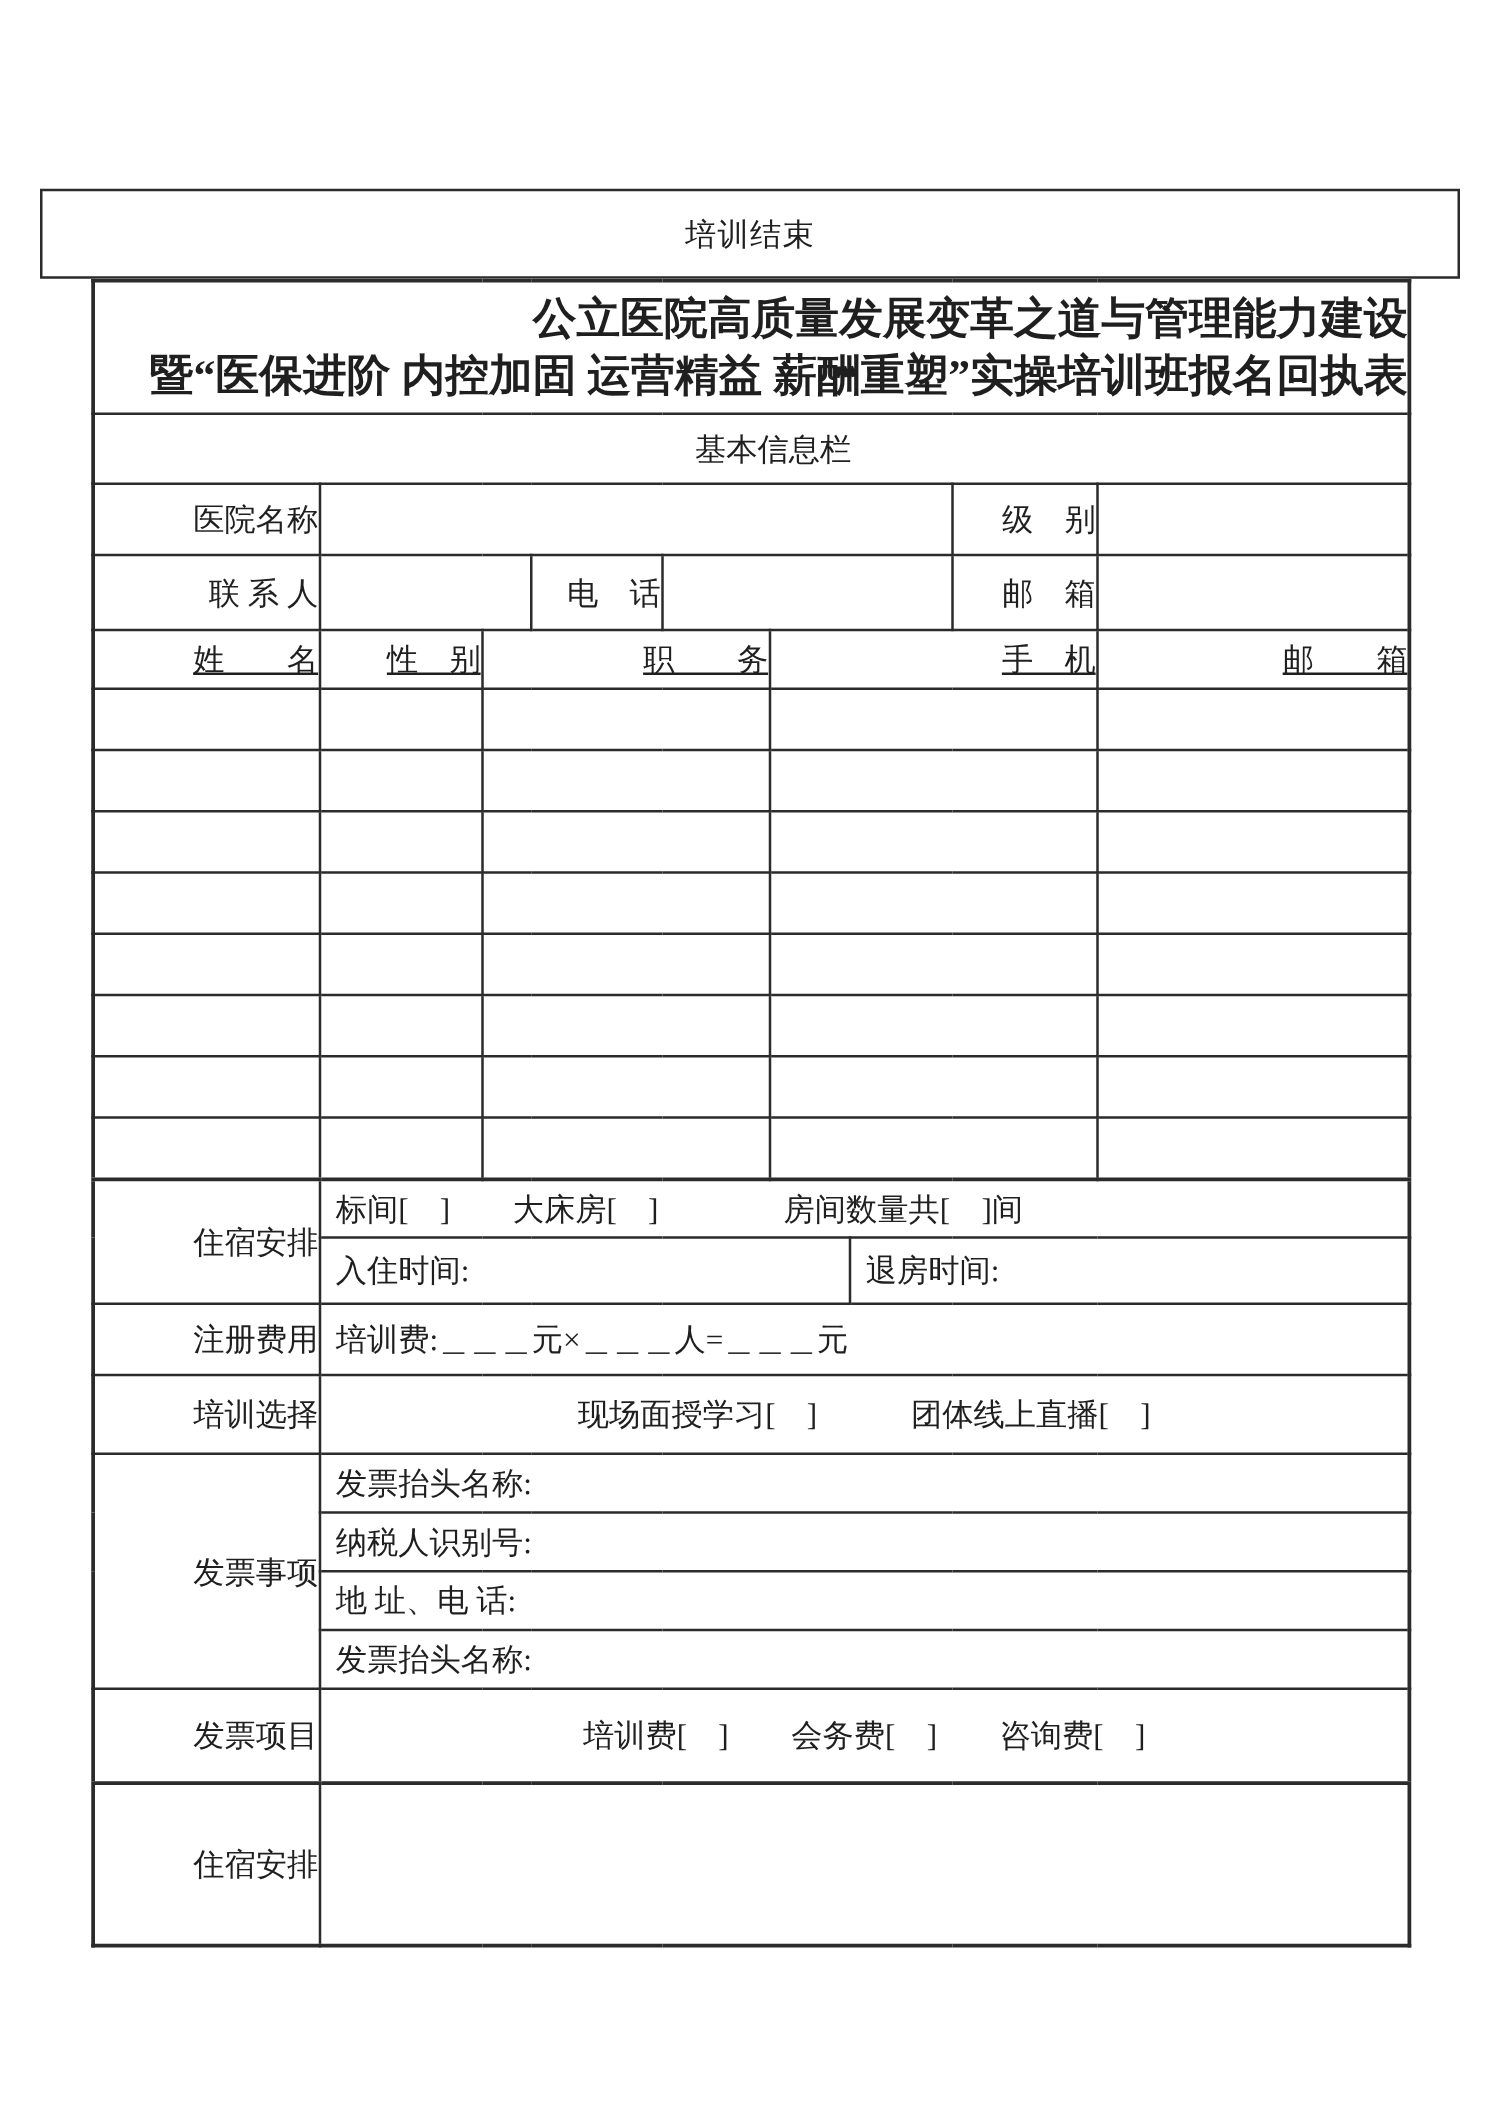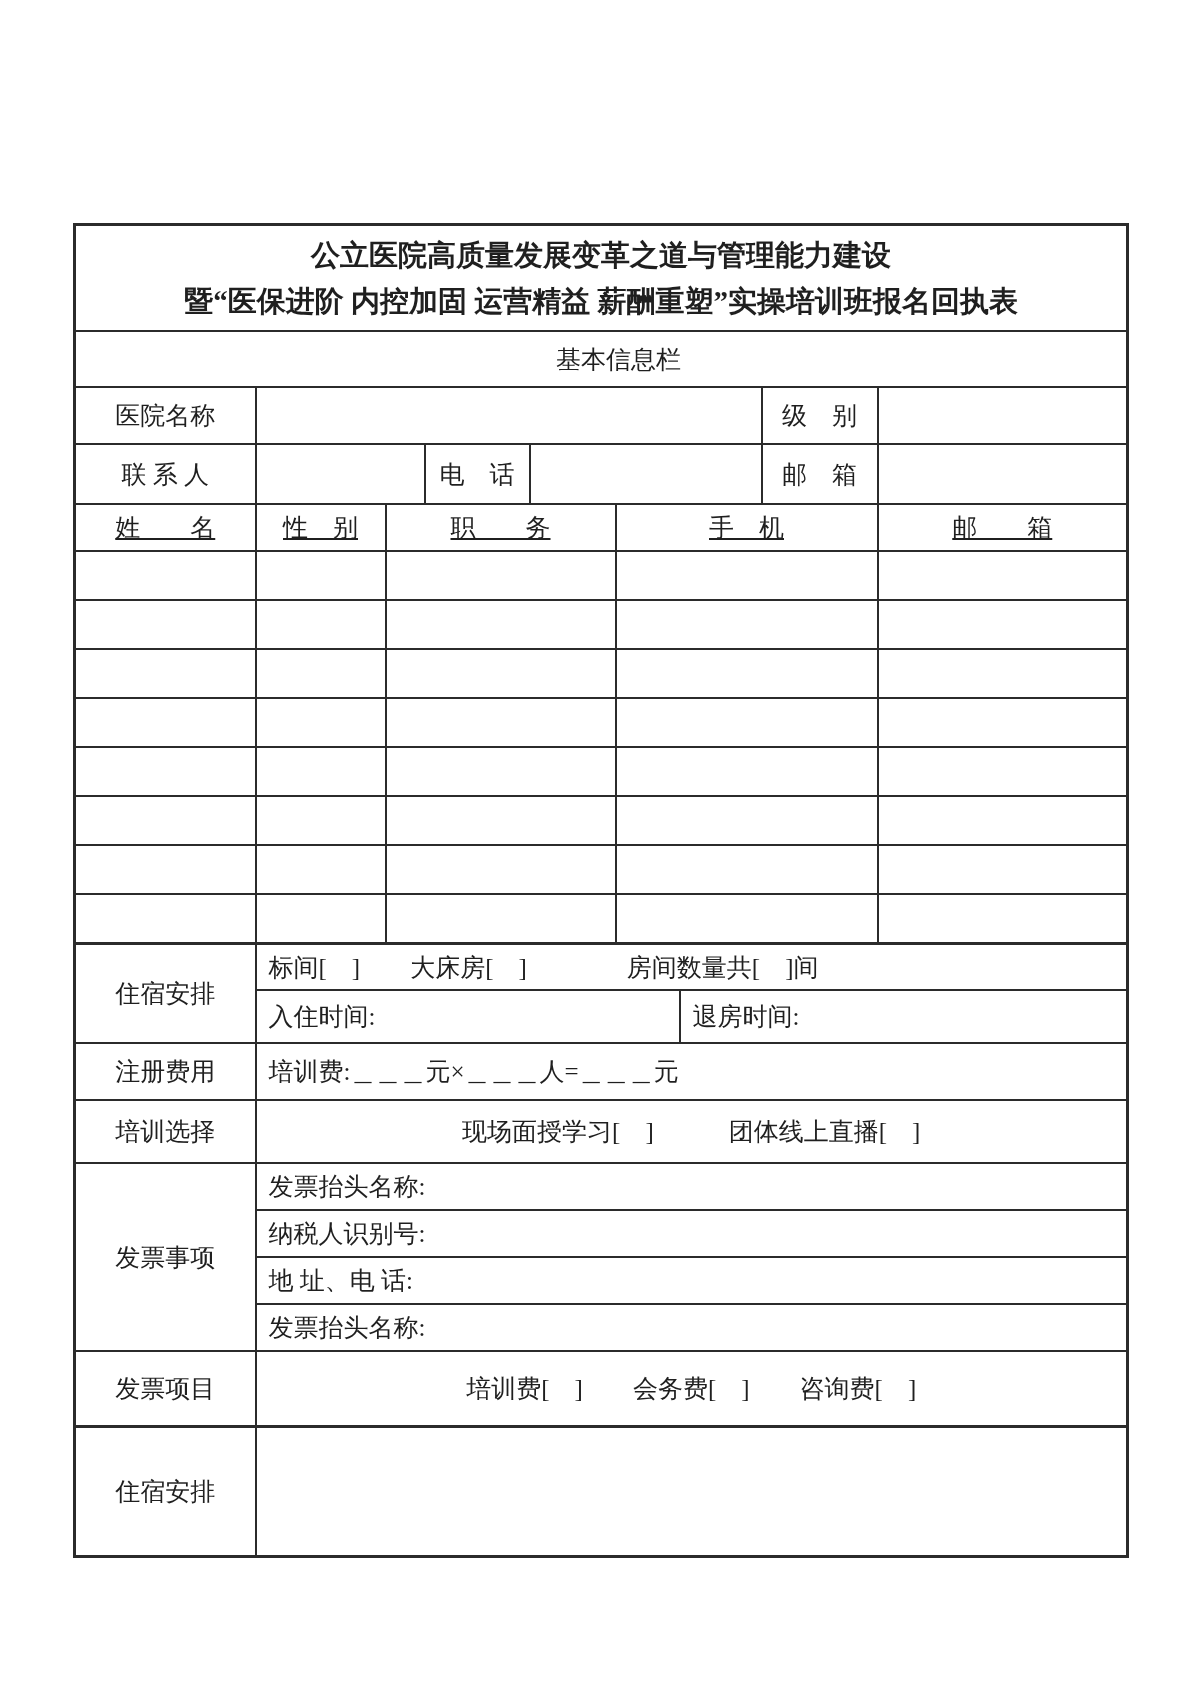--- a/index.html
+++ b/index.html
@@ -5,44 +5,47 @@
   html,body{margin:0;padding:0;background:#ffffff;}
   .page{position:relative;width:1200px;height:1697px;background:#ffffff;
         font-family:"Liberation Serif","DejaVu Serif",serif;color:#1f1f1f;overflow:hidden;}
   .top-box{position:absolute;left:32px;top:151px;width:1132px;height:68px;
            border:2px solid #2b2b2b;display:flex;align-items:center;justify-content:center;
            font-size:25px;letter-spacing:1px;background:#fff;}
   table.main{position:absolute;left:73px;top:223px;width:1053px;border-collapse:collapse;
              table-layout:fixed;background:#fff;}
   table.main{border:3px solid #2b2b2b;}
   td{border:2px solid #2b2b2b;font-size:25px;vertical-align:middle;padding:0;overflow:hidden;}
-  td.lbl{text-align:center;border-radius:21px;}
+  td.lbl{text-align:right;}
   td.val{padding-left:12px;text-align:left;}
   td.ctr{text-align:center;}
-  tr.r-title td{font-weight:bold;font-size:29px;text-align:center;line-height:46px;padding:6px 0;}
+  tr.r-title td{font-weight:bold;font-size:35px;text-align:right;line-height:46px;padding:6px 0;}
   .thick-t{border-top-width:3px;}
   
   tr.r-section td{height:54px;padding-left:35px;}
   tr.r-hospital td{height:55px;}
   tr.r-contact td{height:58px;}
   tr.r-cols td{height:45px;text-decoration:underline;}
   tr.r-empty td{height:47px;}
   tr.r-room td{height:44px;}
   tr.r-checkin td{height:51px;}
   tr.r-fee td{height:55px;}
   tr.r-choice td{height:61px;}
   tr.r-inv td{height:45px;}
   tr.r-invitem td{height:73px;}
   tr.r-suggest td{height:127px;}
 </style>
 </head>
 <body>
 
 <div class="page">
 
+  <div class="top-box">
+    <span>培训结束</span>
+  </div>
 
   <table class="main">
     <colgroup>
       <col style="width:181px">
         <col style="width:130px">
         <col style="width:39px">
       <col style="width:105px">
         <col style="width:86px">
         <col style="width:64px">
       <col style="width:82px">

